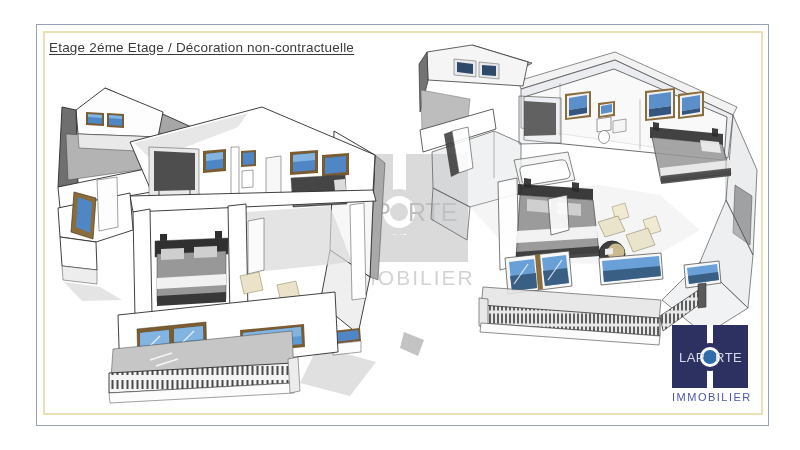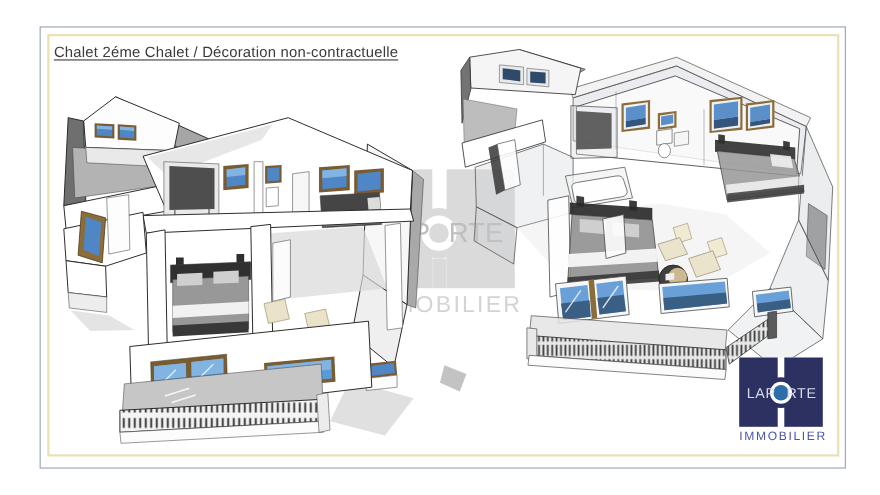--- a/index.html
+++ b/index.html
@@ -43,21 +43,21 @@
   .lt-lap{left:0;width:33px;text-align:right;}
   .lt-rte{left:43px;}
   .logo-sub{margin-top:3px;width:76px;text-align:center;font-size:11px;letter-spacing:1.5px;color:#4a57a5;}
 </style>
 </head>
 <body>
 
 <div class="border-outer"></div>
 <div class="border-inner"></div>
 
-<div class="title">Chalet 2éme Chalet / Décoration non-contractuelle</div>
+<div class="title">Etage 2éme Etage / Décoration non-contractuelle</div>
 
 <div class="wm">
   <div class="wm-half wm-left"></div>
   <div class="wm-half wm-right"></div>
   <div class="wm-stem"></div>
   <div class="wm-ring">
     <div class="wm-ring-in">
       <div class="wm-dot"></div>
     </div>
   </div>

